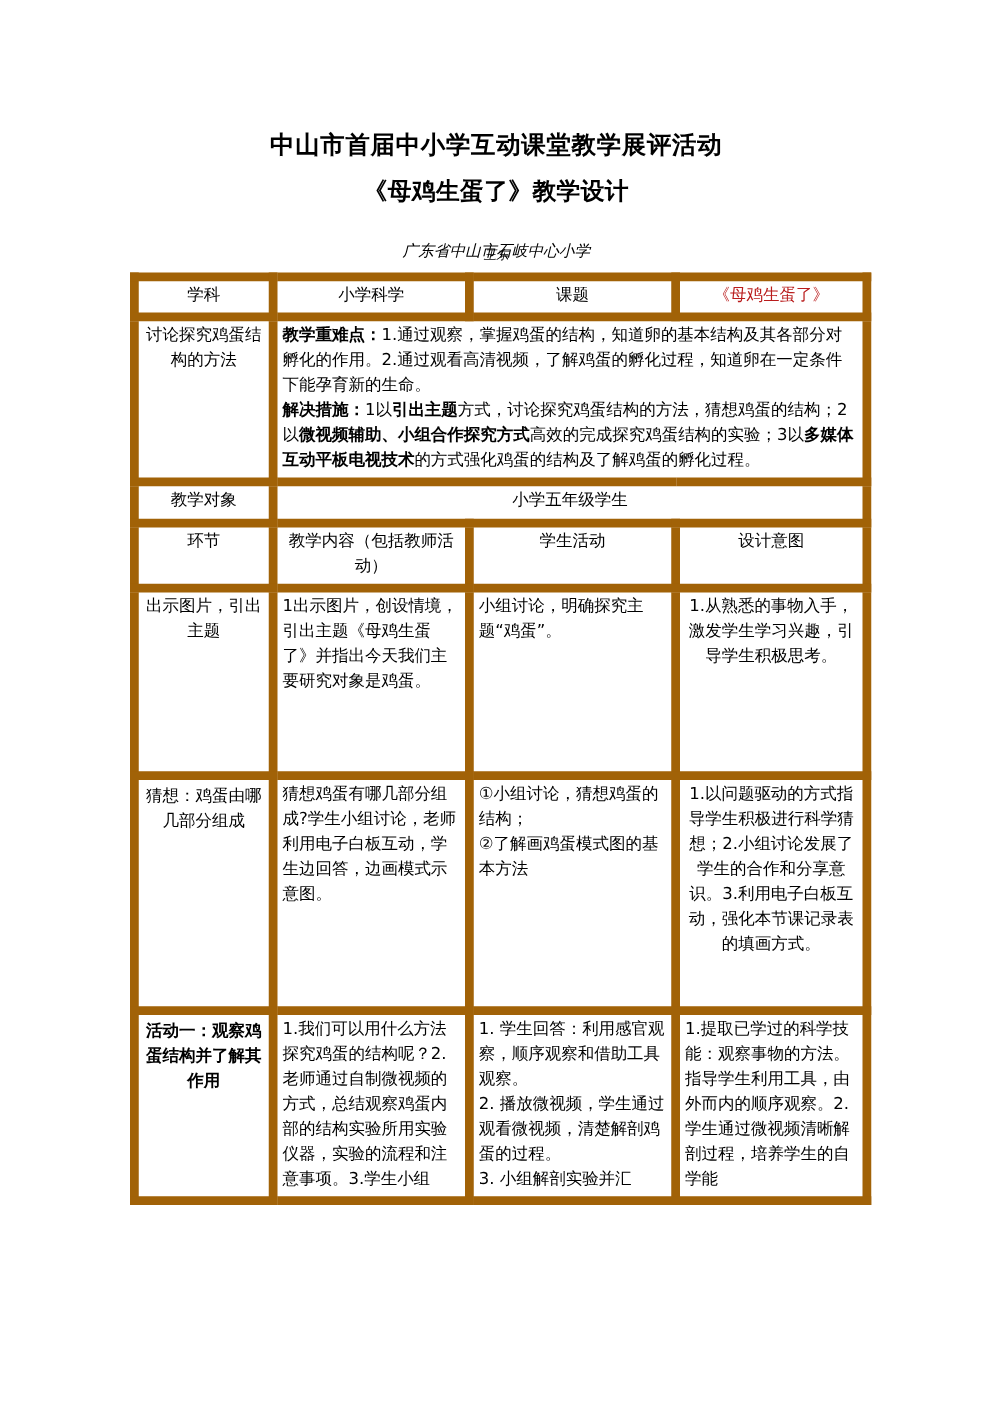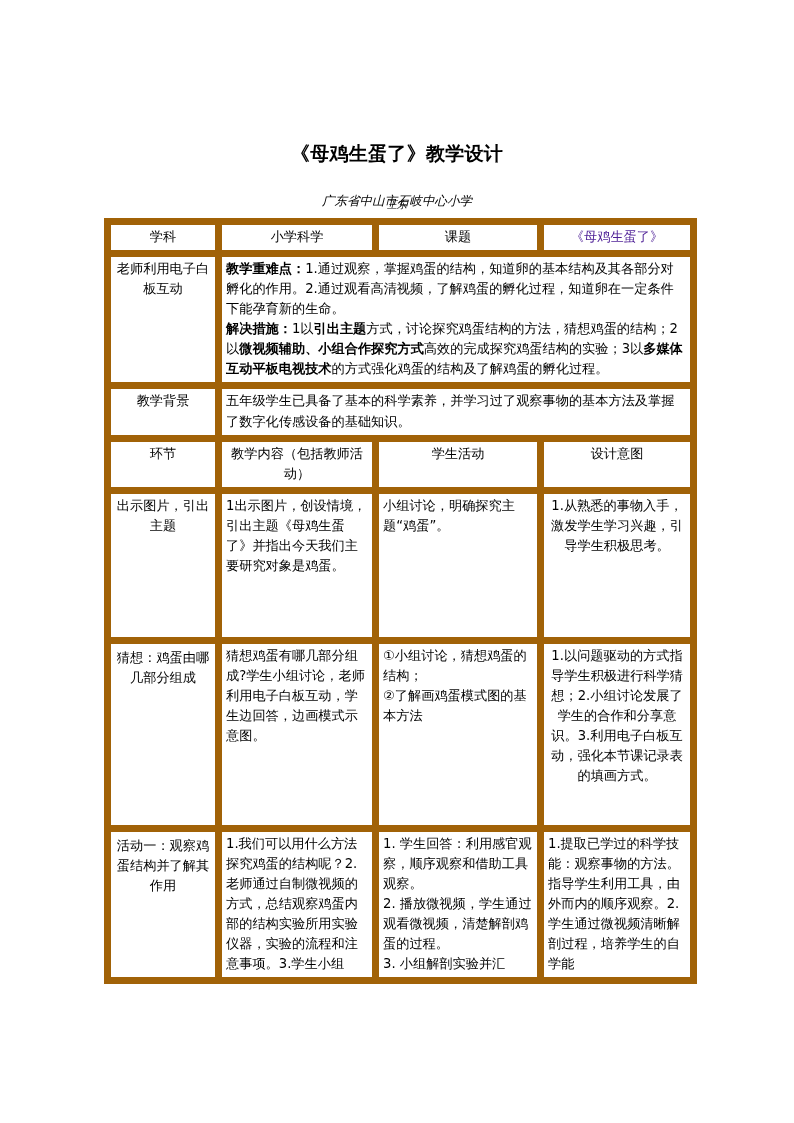--- a/index.html
+++ b/index.html
@@ -96,38 +96,39 @@
     vertical-align: middle;
   }
   td.ctr {
     text-align: center;
     vertical-align: middle;
   }
   td.body {
     text-align: left;
   }
   .gray {
-    color: #4c1d95;
+    color: #b91c1c;
   }
   .b { font-weight: bold; }
 
   
   col.c1 { width: 111px; }
   col.c2 { width: 157px; }
   col.c3 { width: 165px; }
   col.c4 { width: 153px; }
   .tall { height: 150px; }
   .tall2 { height: 188px; }
   .tall3 { height: 140px; }
 </style>
 </head>
 <body>
 
 <div class="page">
 
+  <div class="doc-title">中山市首届中小学互动课堂教学展评活动</div>
   <div class="doc-subtitle">《母鸡生蛋了》教学设计</div>
   <div class="doc-affil">广东省中山市石岐中心小学</div>
   <div class="doc-author">王东</div>
 
   <div class="tbl-wrap">
     <table class="doc-table">
       <colgroup>
         <col class="c1">
           <col class="c2">
           <col class="c3">
@@ -137,32 +138,32 @@
 
         <tr>
           <td class="lbl">学科</td>
           <td class="ctr">小学科学</td>
           <td class="ctr">课题</td>
           <td class="ctr gray">《母鸡生蛋了》</td>
         </tr>
 
 
         <tr>
-          <td class="lbl">老师利用电子白板互动</td>
+          <td class="lbl">讨论探究鸡蛋结构的方法</td>
           <td class="body" colspan="3">
             <div><span class="b">教学重难点：</span><span>1.通过观察，掌握鸡蛋的结构，知道卵的基本结构及其各部分对孵化的作用。2.通过观看高清视频，了解鸡蛋的孵化过程，知道卵在一定条件下能孕育新的生命。</span></div>
             <div><span class="b">解决措施：</span><span>1以</span><span class="b">引出主题</span><span>方式，讨论探究鸡蛋结构的方法，猜想鸡蛋的结构；2以</span><span class="b">微视频辅助、小组合作探究方式</span><span>高效的完成探究鸡蛋结构的实验；3以</span><span class="b">多媒体互动平板电视技术</span><span>的方式强化鸡蛋的结构及了解鸡蛋的孵化过程。</span></div>
           </td>
         </tr>
 
+        <tr>
+          <td class="lbl">教学对象</td>
+          <td class="ctr" colspan="3">小学五年级学生</td>
+        </tr>
 
-        <tr>
-          <td class="lbl">教学背景</td>
-          <td class="body" colspan="3">五年级学生已具备了基本的科学素养，并学习过了观察事物的基本方法及掌握了数字化传感设备的基础知识。</td>
-        </tr>
 
         <tr>
           <td class="ctr">环节</td>
           <td class="ctr">教学内容（包括教师活动）</td>
           <td class="ctr">学生活动</td>
           <td class="ctr">设计意图</td>
         </tr>
 
         <tr class="tall">
           <td class="ctr">出示图片，引出主题</td>
@@ -173,21 +174,21 @@
 
         <tr class="tall2">
           <td class="ctr" style="vertical-align:top;padding-top:4px;">猜想：鸡蛋由哪几部分组成</td>
           <td class="body">猜想鸡蛋有哪几部分组成?学生小组讨论，老师利用电子白板互动，学生边回答，边画模式示意图。</td>
           <td class="body" style="white-space:pre-line;">①小组讨论，猜想鸡蛋的结构；
 ②了解画鸡蛋模式图的基本方法</td>
           <td class="body" style="text-align:center;">1.以问题驱动的方式指导学生积极进行科学猜想；2.小组讨论发展了学生的合作和分享意识。3.利用电子白板互动，强化本节课记录表的填画方式。</td>
         </tr>
 
         <tr class="tall3">
-          <td class="ctr" style="vertical-align:top;padding-top:4px;">活动一：观察鸡蛋结构并了解其作用</td>
+          <td class="ctr" style="vertical-align:top;padding-top:4px;font-weight:bold;">活动一：观察鸡蛋结构并了解其作用</td>
           <td class="body">1.我们可以用什么方法探究鸡蛋的结构呢？2.老师通过自制微视频的方式，总结观察鸡蛋内部的结构实验所用实验仪器，实验的流程和注意事项。3.学生小组</td>
           <td class="body" style="white-space:pre-line;margin-left:34px;">1. 学生回答：利用感官观察，顺序观察和借助工具观察。
 2. 播放微视频，学生通过观看微视频，清楚解剖鸡蛋的过程。
 3. 小组解剖实验并汇</td>
           <td class="body">1.提取已学过的科学技能：观察事物的方法。指导学生利用工具，由外而内的顺序观察。2.学生通过微视频清晰解剖过程，培养学生的自学能</td>
         </tr>
 
       </tbody>
     </table>
   </div>

